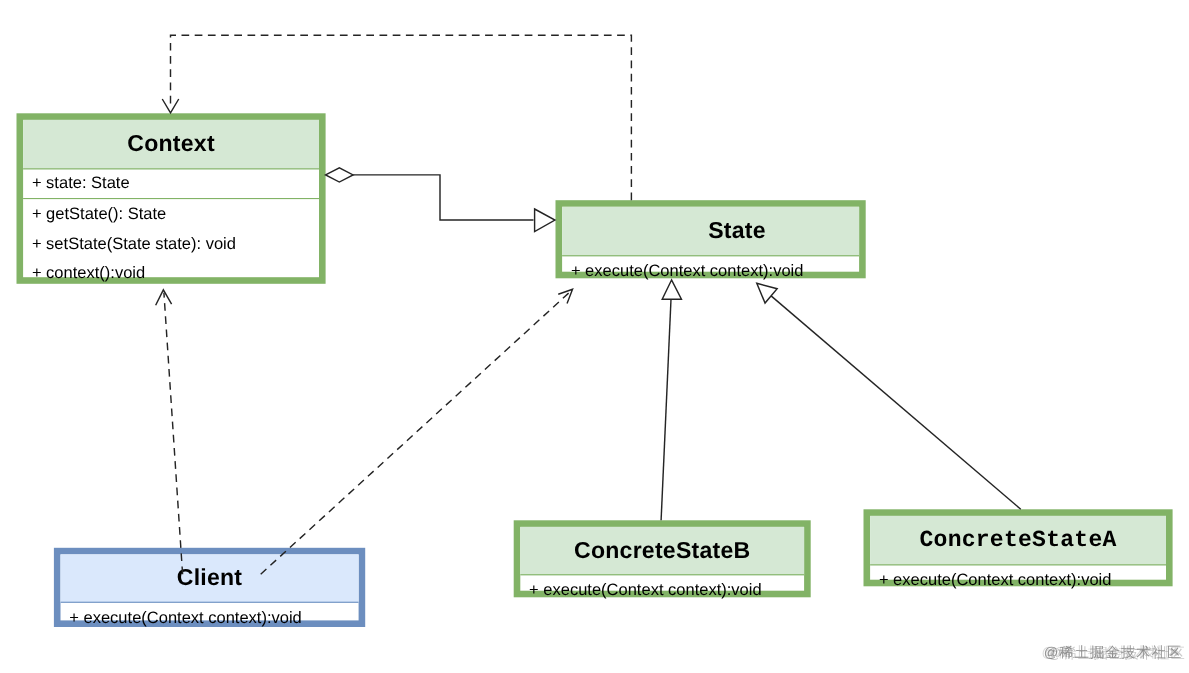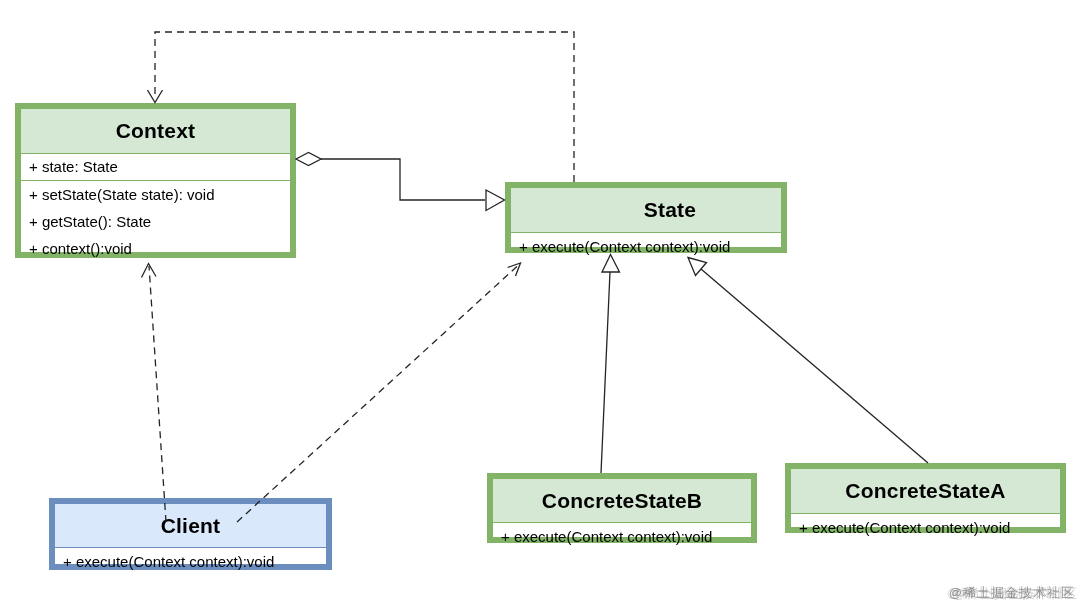--- a/index.html
+++ b/index.html
@@ -64,24 +64,24 @@
     line-height: 27px;
     white-space: nowrap;
   }
 
   
   .box-context  { left: 15px;  top: 103px; width: 281px; height: 155px; }
   .box-context .uml-title   { height: 45px; }
   .box-context .uml-attrs   { height: 27px; }
   .box-state    { left: 505px; top: 182px; width: 282px; height: 71px; }
   .box-state .uml-title     { height: 45px; padding-left: 48px; }
-  .box-csb      { left: 467px; top: 473px; width: 270px; height: 70px; margin-left: 20px; }
+  .box-csb      { left: 467px; top: 473px; width: 270px; height: 70px; }
   .box-csb .uml-title       { height: 44px; }
   .box-csa      { left: 785px; top: 463px; width: 281px; height: 70px; }
-  .box-csa .uml-title       { height: 45px; }
+  .box-csa .uml-title       { height: 45px; font-family: Liberation Mono, monospace; }
   .box-client   { left: 25px;  top: 498px; width: 283px; height: 72px; margin-left: 24px; }
   .box-client .uml-title    { height: 44px; }
 
   .watermark {
     position: absolute;
     right: 6px;
     top: 584px;
     font-size: 13px;
     letter-spacing: 1px;
     color: rgba(125, 125, 125, 0.80);
@@ -93,22 +93,22 @@
 <body>
 
 <div class="canvas">
 
   <div class="uml-class green box-context">
     <div class="uml-title">Context</div>
     <div class="uml-attrs">
       <div class="uml-line">+ state: State</div>
     </div>
     <div class="uml-methods">
+      <div class="uml-line">+ getState(): State</div>
       <div class="uml-line">+ setState(State state): void</div>
-      <div class="uml-line">+ getState(): State</div>
       <div class="uml-line">+ context():void</div>
     </div>
   </div>
 
   <div class="uml-class green box-state">
     <div class="uml-title">State</div>
     <div class="uml-methods">
       <div class="uml-line">+ execute(Context context):void</div>
     </div>
   </div>

